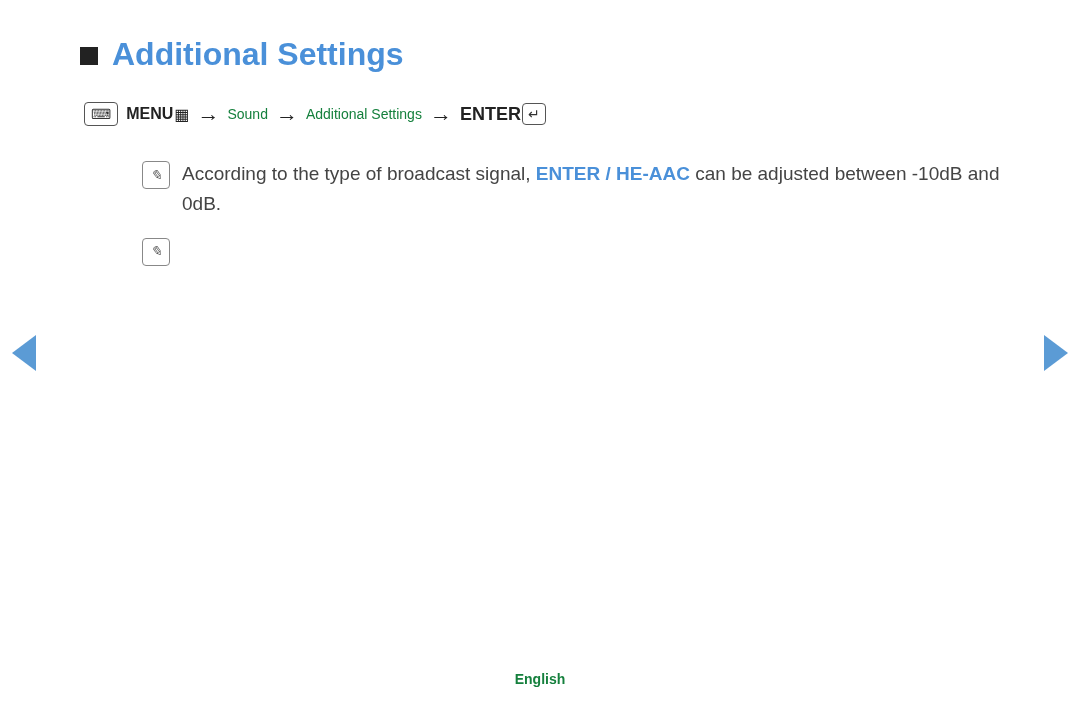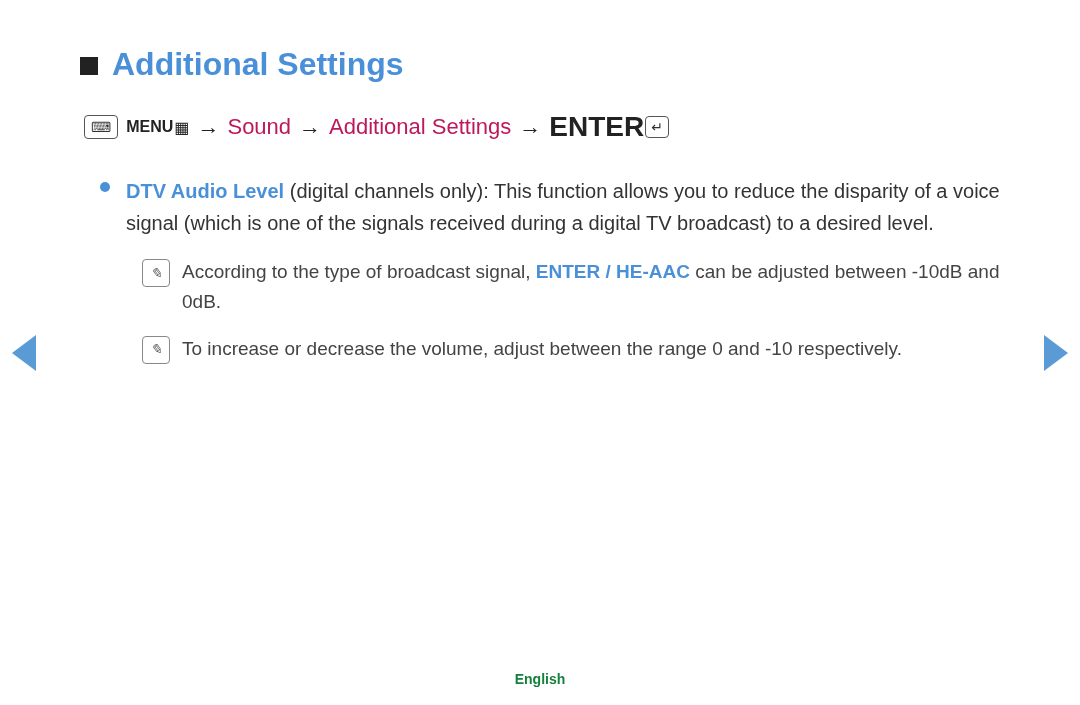--- a/index.html
+++ b/index.html
@@ -14,21 +14,21 @@
       background: #ffffff;
       font-family: 'Arial', sans-serif;
       position: relative;
       overflow: hidden;
     }
 
     .page-container {
       width: 100%;
       height: 100%;
       position: relative;
-      padding: 46px 80px 40px 80px;
+      padding: 36px 80px 40px 80px;
     }
 
     
     .section-title-row {
       display: flex;
       align-items: center;
       margin-bottom: 28px;
     }
 
     .black-square {
@@ -74,27 +74,27 @@
       letter-spacing: 0px;
     }
 
     .arrow-text {
       font-size: 22px;
       color: #222;
       margin: 0 8px;
     }
 
     .breadcrumb-link {
-      font-size: 22px;
-      color: #be185d;
+      font-size: 14px;
+      color: #15803d;
       font-weight: 400;
     }
 
     .enter-label {
-      font-size: 28px;
+      font-size: 18px;
       font-weight: 800;
       color: #222;
     }
 
     .enter-icon-box {
       display: inline-flex;
       align-items: center;
       justify-content: center;
       border: 1.5px solid #555;
       border-radius: 4px;
@@ -224,37 +224,30 @@
     <span class="breadcrumb-link">Sound</span>
     <span class="arrow-text">→</span>
     <span class="breadcrumb-link">Additional Settings</span>
     <span class="arrow-text">→</span>
     <span class="enter-label">ENTER</span>
     <span class="enter-icon-box">↵</span>
   </div>
 
   <div class="content-area">
 
-    <div class="bullet-item">
-      <div class="bullet-dot"></div>
-      <p class="bullet-text">
-        <span class="highlight-blue">DTV Audio Level</span><span> (digital channels only): This function allows you to reduce the disparity of a voice signal (which is one of the signals received during a digital TV broadcast) to a desired level.</span>
-      </p>
-    </div>
 
     <div class="note-item">
       <div class="note-icon">✎</div>
       <p class="note-text">
         <span>According to the type of broadcast signal, </span><span class="highlight-blue">ENTER / HE-AAC</span><span> can be adjusted between -10dB and 0dB.</span>
       </p>
     </div>
 
     <div class="note-item">
       <div class="note-icon">✎</div>
-      <p class="note-text">To increase or decrease the volume, adjust between the range 0 and -10 respectively.</p>
     </div>
 
   </div>
 
 </div>
 
 <div class="nav-arrow-left"></div>
 <div class="nav-arrow-right"></div>
 
 <div class="footer">English</div>

